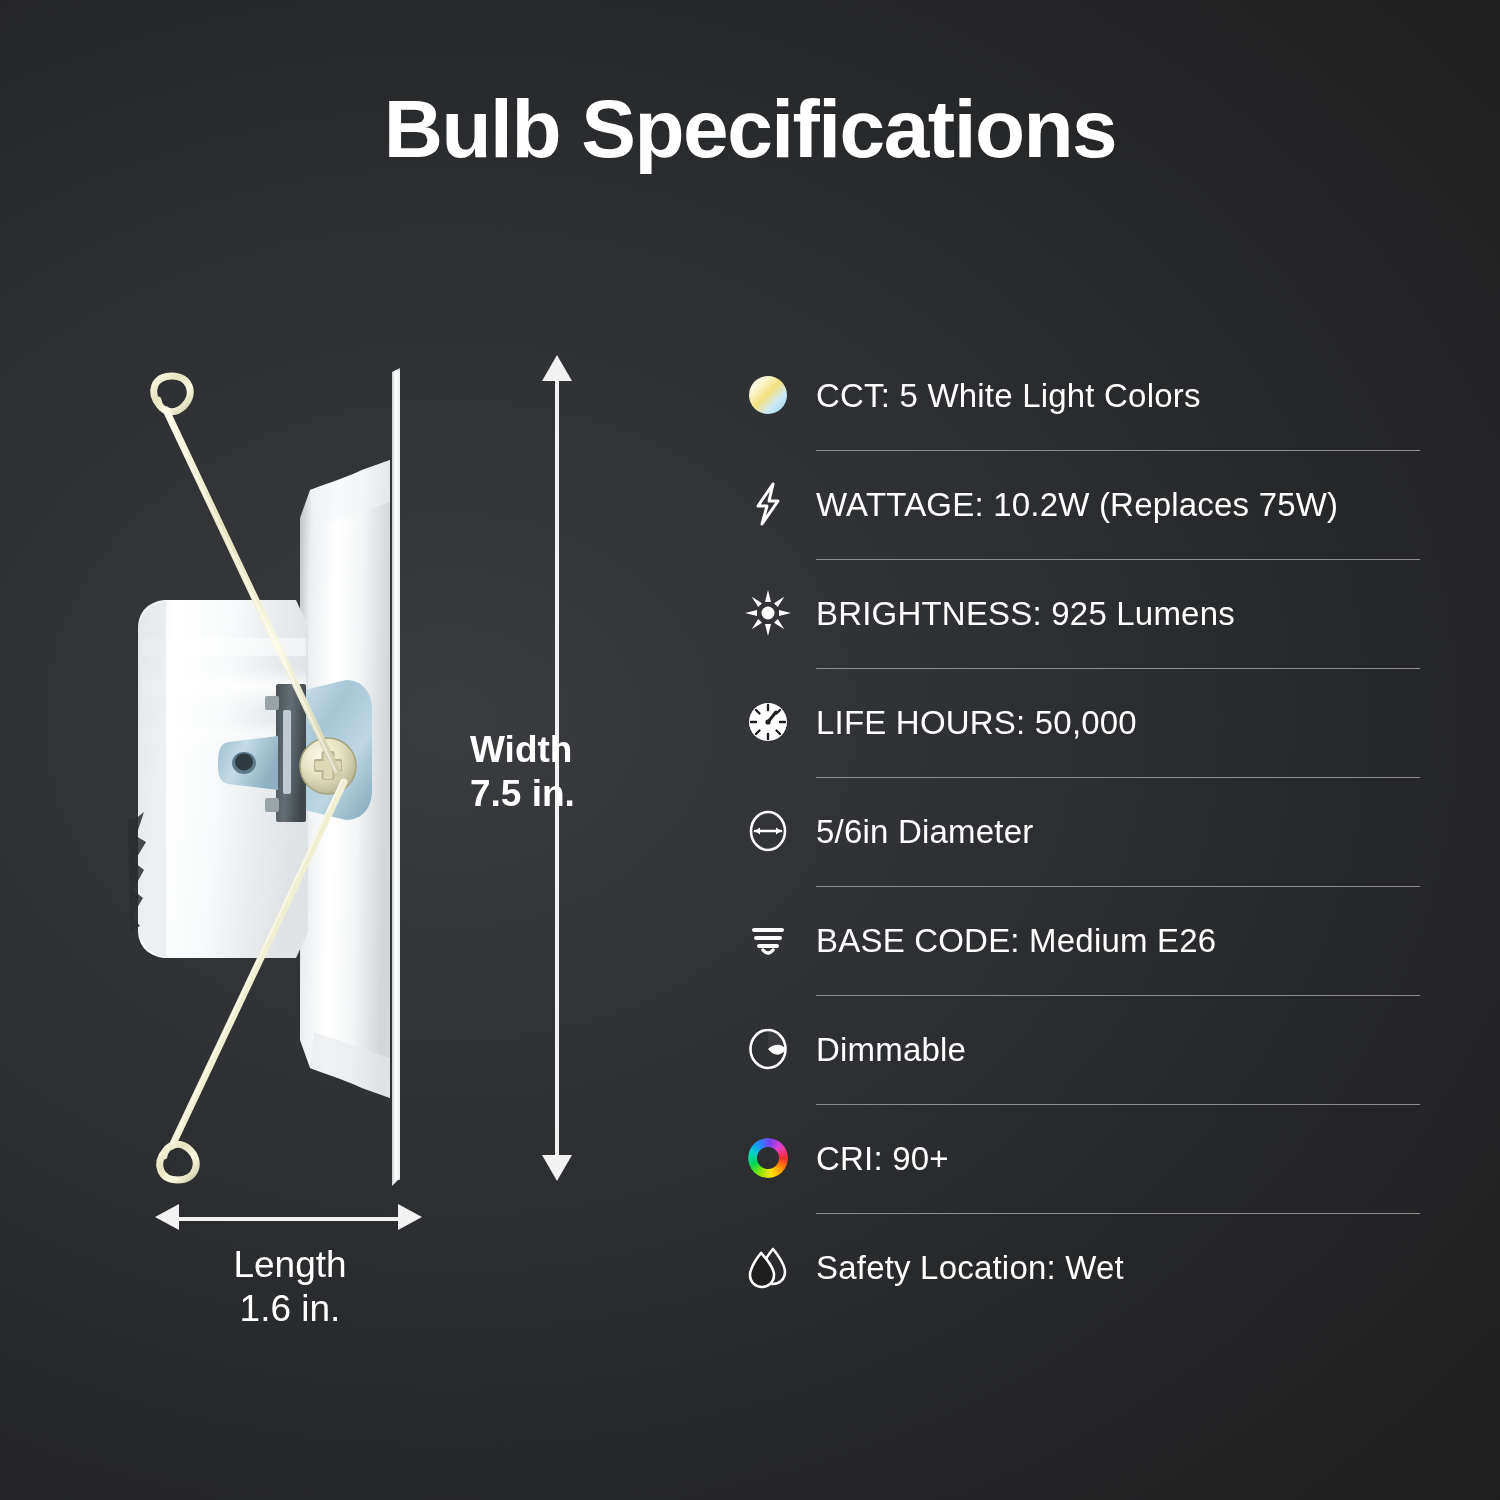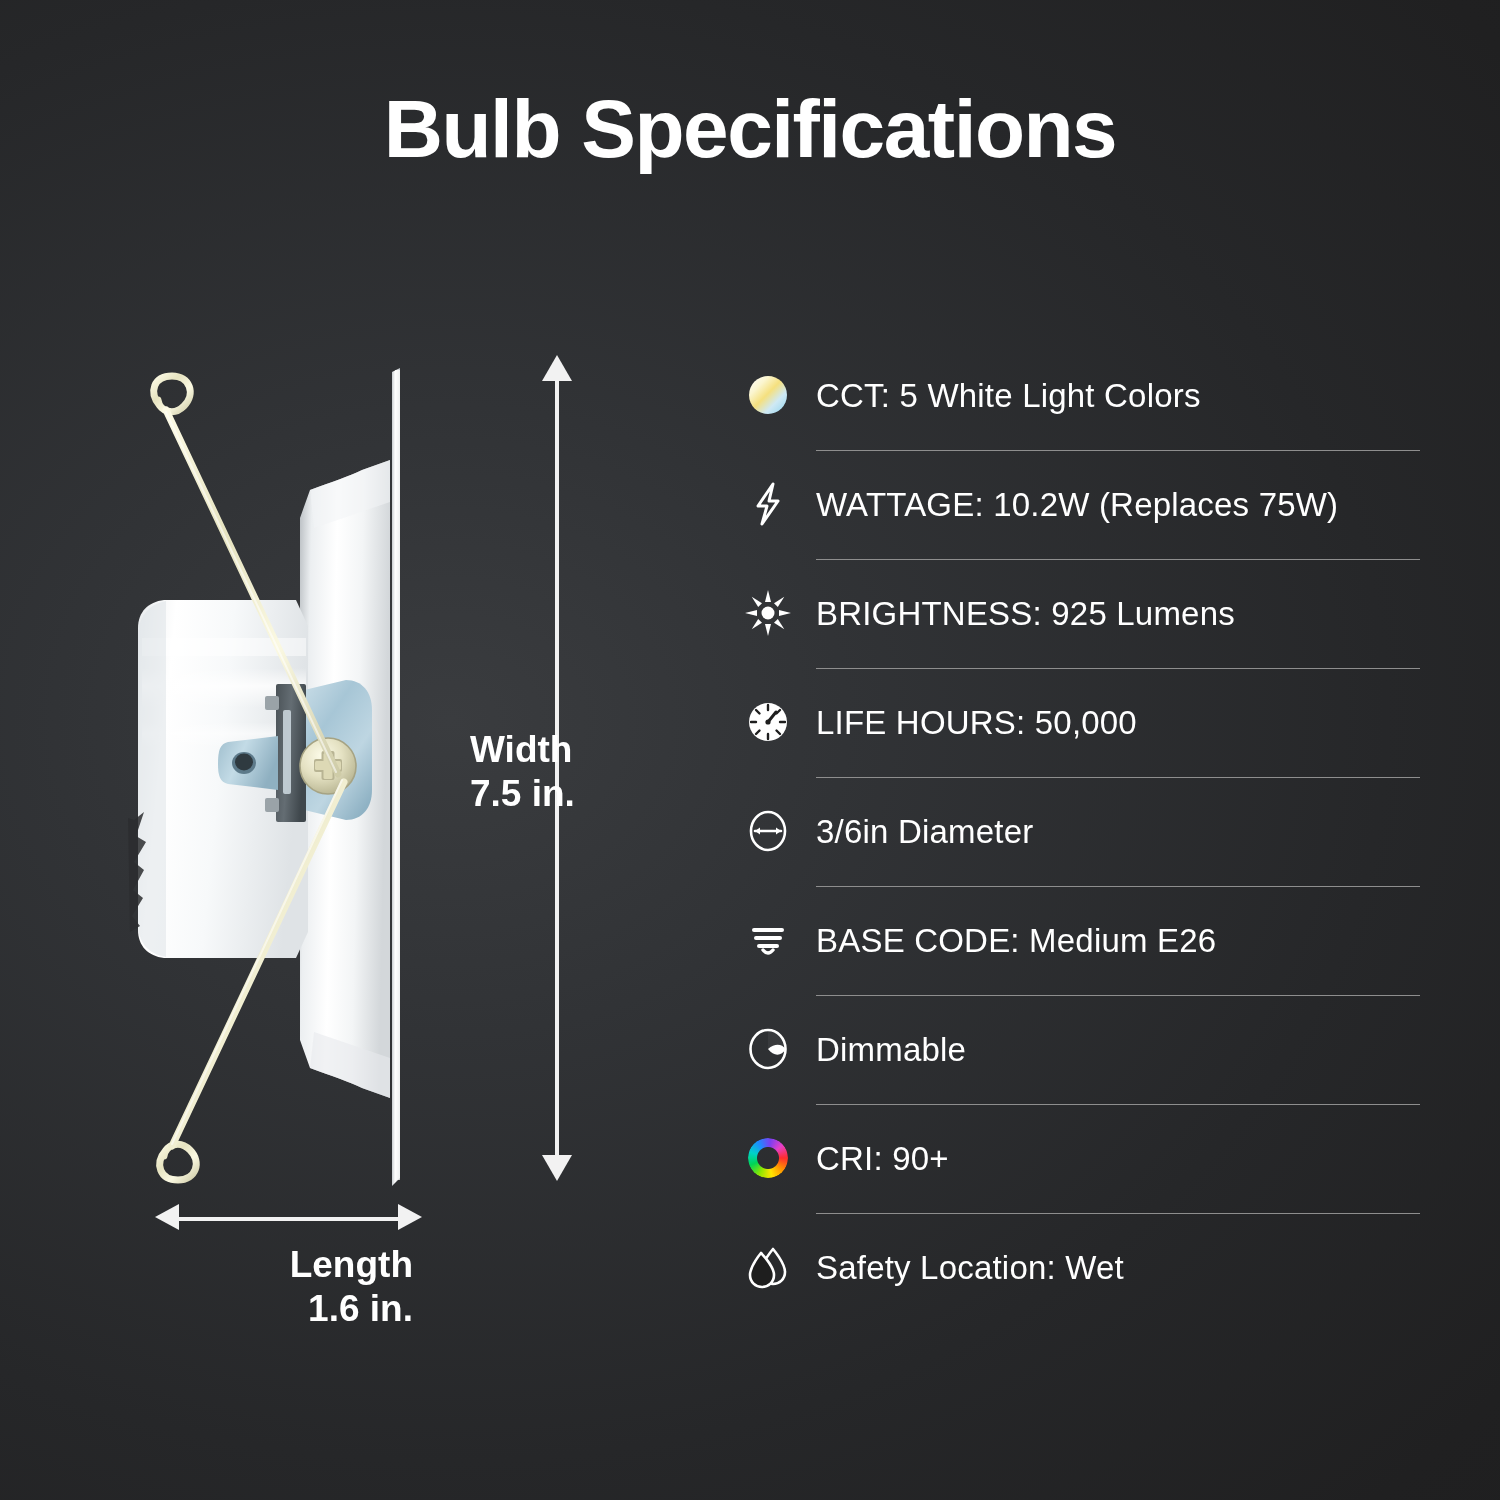--- a/index.html
+++ b/index.html
@@ -89,26 +89,26 @@
   .arrow-right{
     position:absolute;
     left:398px; top:1204px;
     width:0;height:0;
     border-top:13px solid transparent;
     border-bottom:13px solid transparent;
     border-left:24px solid #f2f2f2;
   }
   .dim-h-label{
     position:absolute;
-    left:193px; top:1243px;
+    left:180px; top:1243px;
     width:220px;
-    text-align:right;
+    text-align:center;
     color:#ffffff;
     font-size:37px;
-    font-weight:700;
+    font-weight:400;
     line-height:1.18;
   }
 
   
   .spec-list{
     position:absolute;
     left:720px; top:352px;
     width:700px;
   }
   .spec-row{
@@ -384,21 +384,21 @@
 
     <div class="spec-row">
       <div class="spec-icon">
         <svg width="50" height="44" viewBox="0 0 50 44">
           <ellipse cx="25" cy="22" rx="17" ry="19" fill="none" stroke="#ffffff" stroke-width="2.6"></ellipse>
           <line x1="12" y1="22" x2="38" y2="22" stroke="#ffffff" stroke-width="2.6" stroke-linecap="round"></line>
           <path d="M12 22 L17 18.5 L17 25.5 Z" fill="#ffffff"></path>
           <path d="M38 22 L33 18.5 L33 25.5 Z" fill="#ffffff"></path>
         </svg>
       </div>
-      <div class="spec-text">3/6in Diameter</div>
+      <div class="spec-text">5/6in Diameter</div>
     </div>
     <div class="spec-divider"></div>
 
     <div class="spec-row">
       <div class="spec-icon">
         <svg width="46" height="36" viewBox="0 0 46 36">
           <g stroke="#ffffff" stroke-width="4" stroke-linecap="round">
             <line x1="9" y1="8" x2="37" y2="8"></line>
             <line x1="11" y1="16" x2="35" y2="16"></line>
             <line x1="14" y1="24" x2="32" y2="24"></line>

